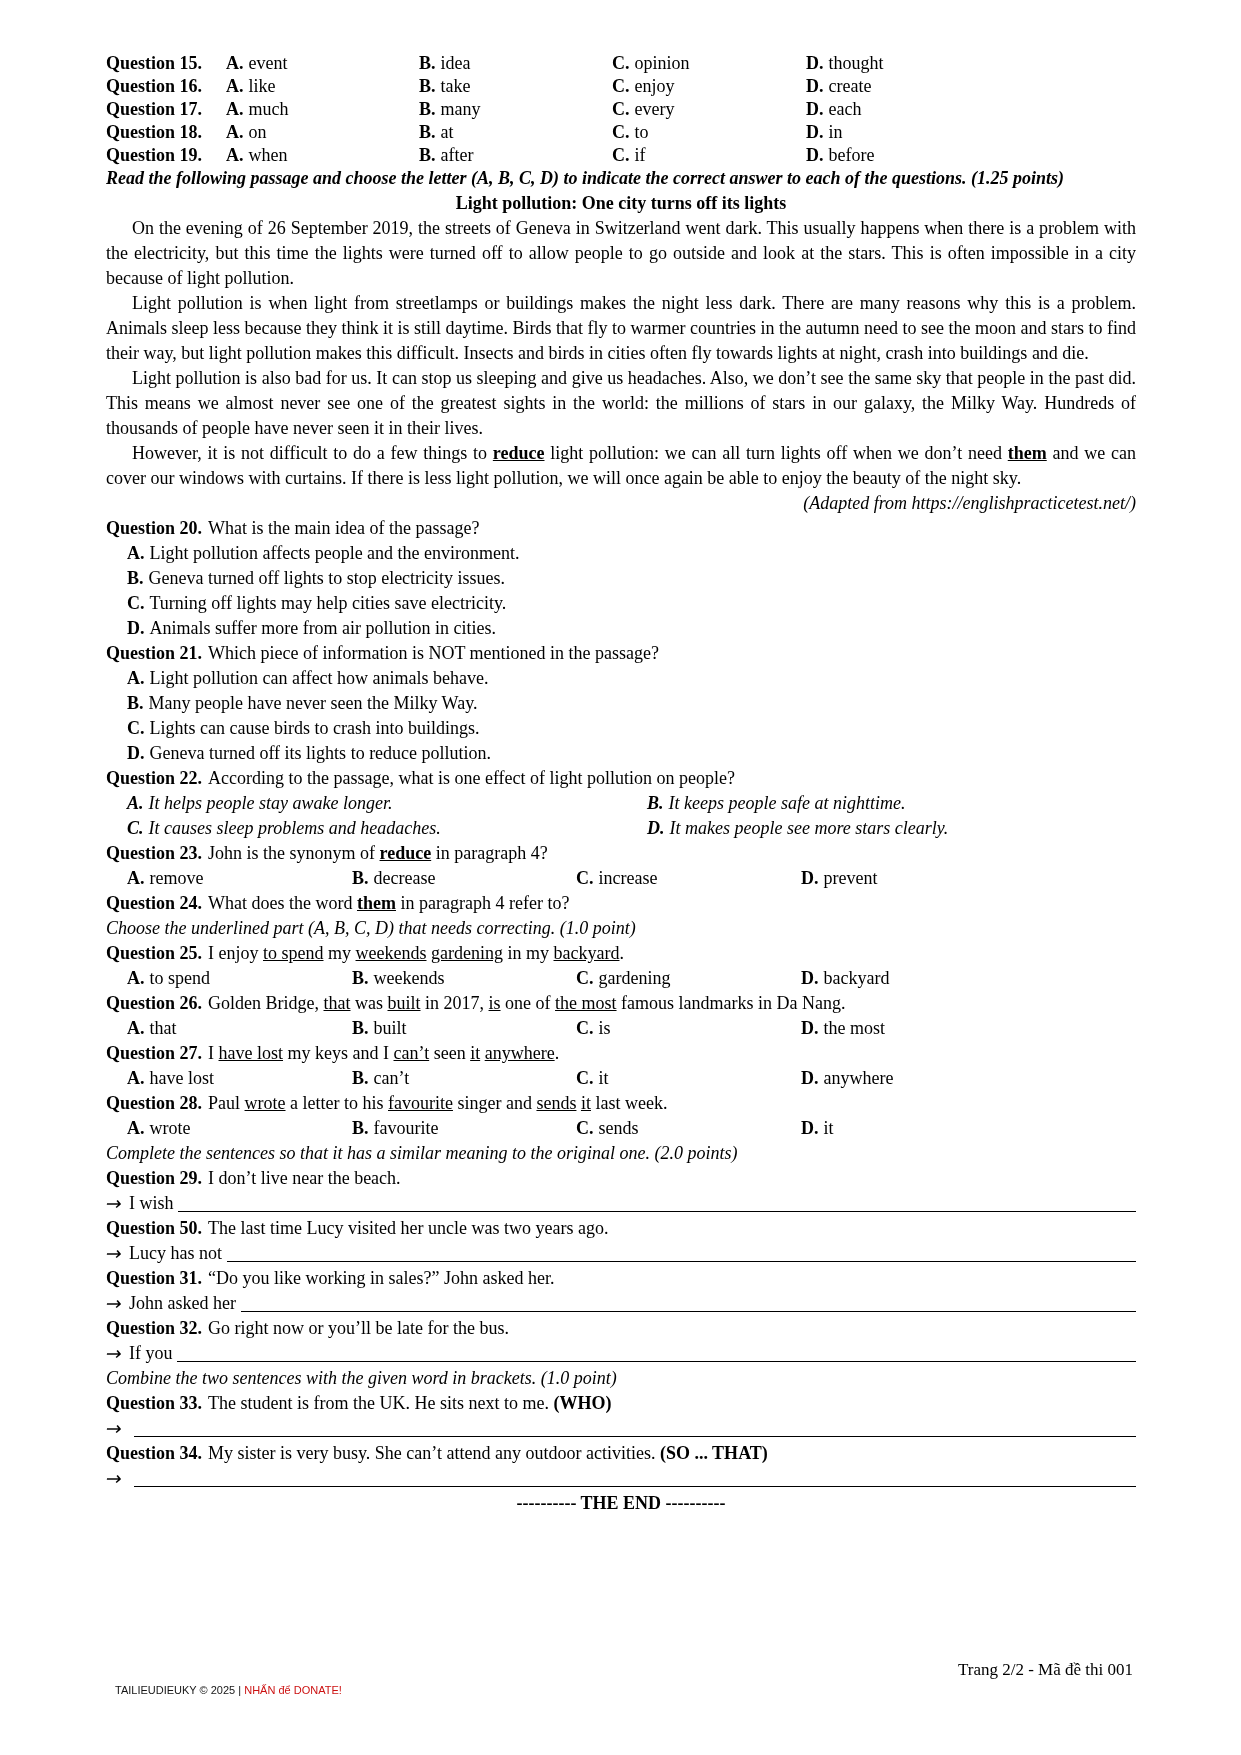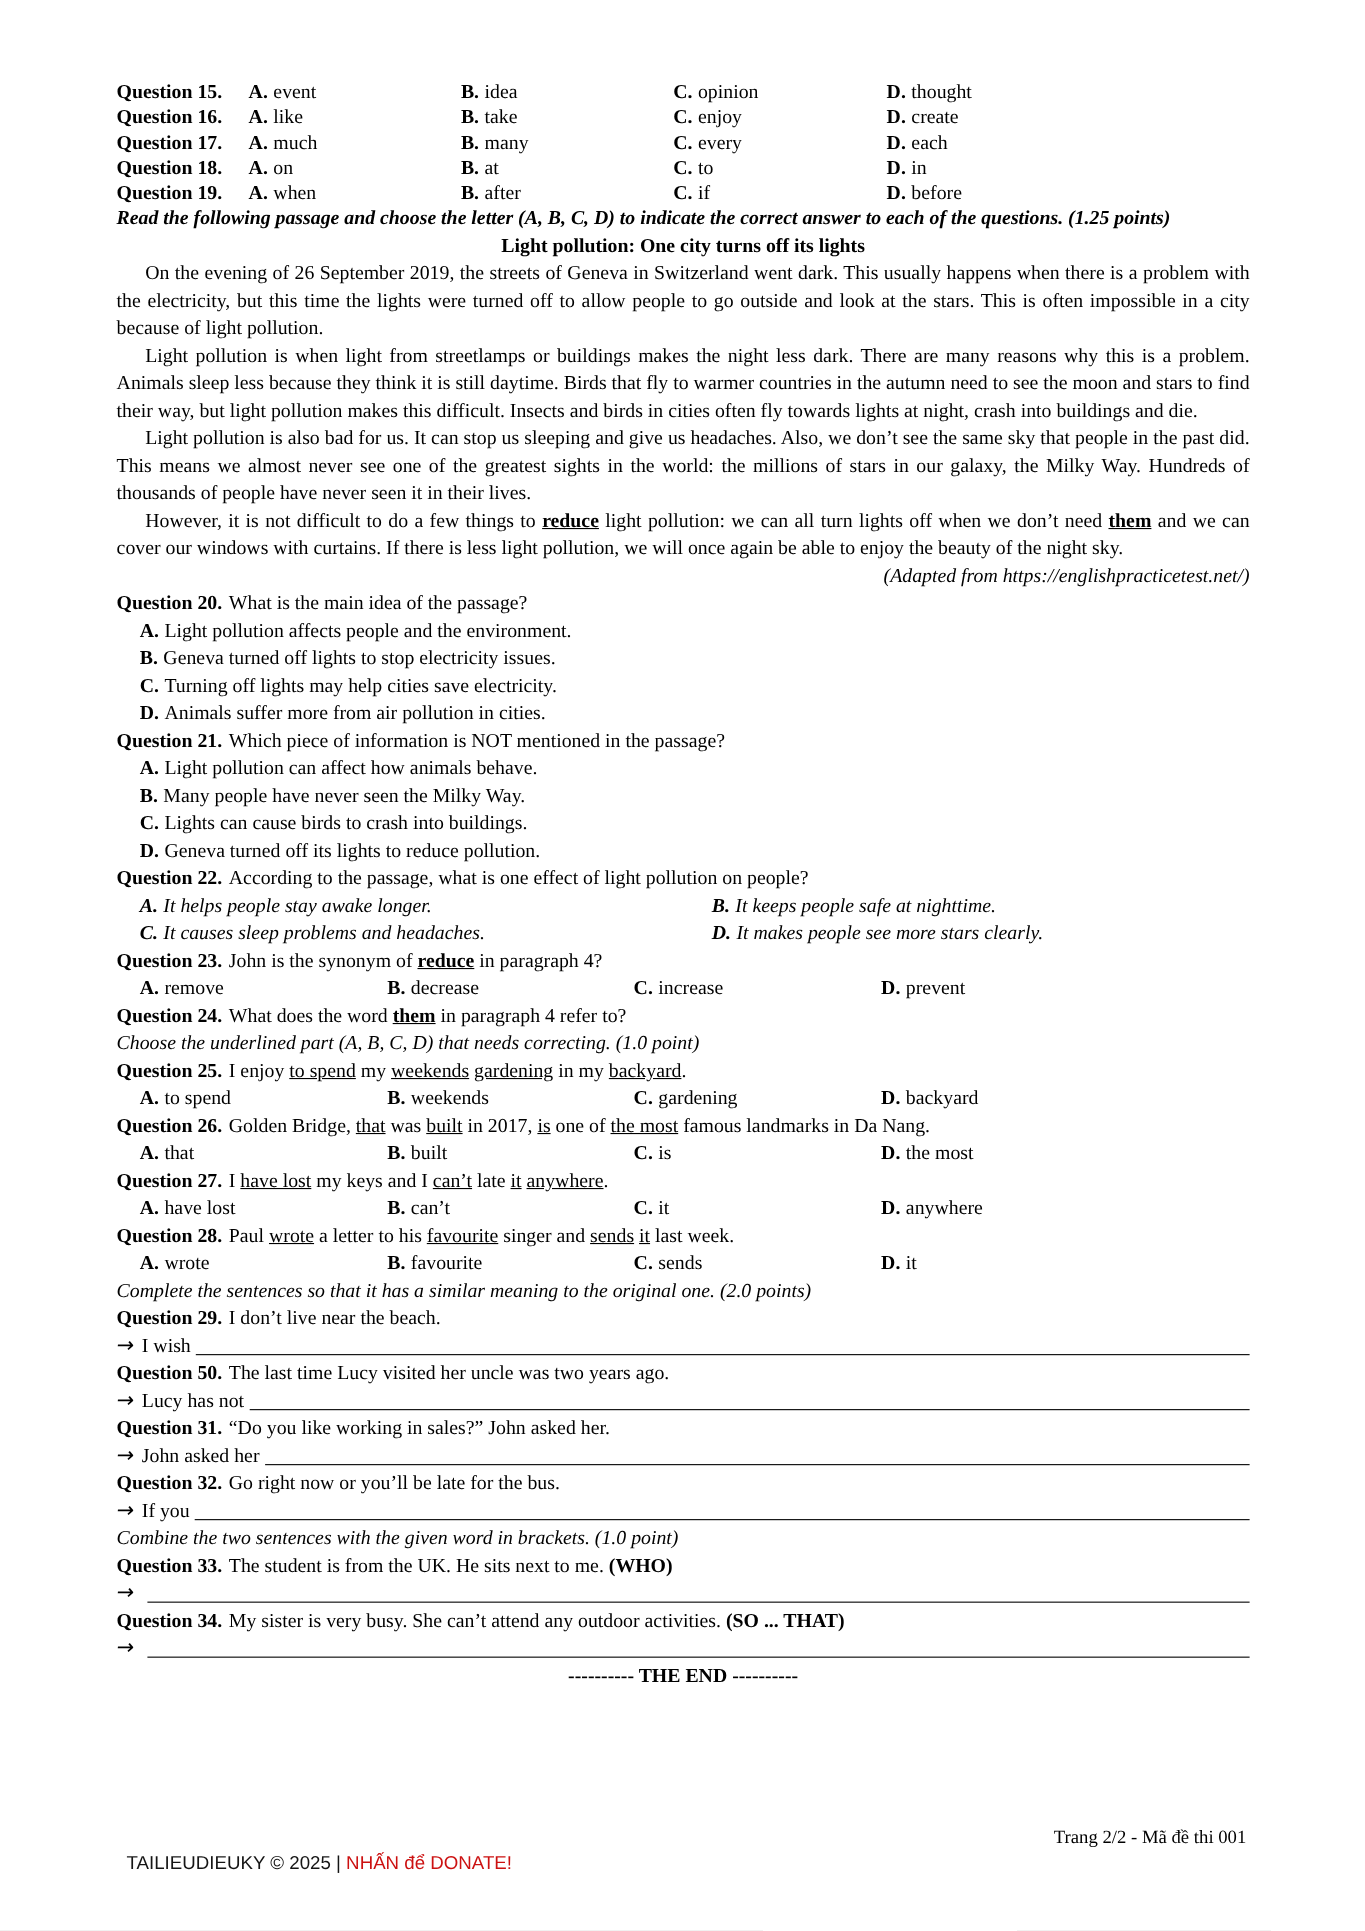--- a/index.html
+++ b/index.html
@@ -1,18 +1,18 @@
 <!DOCTYPE html>
 <html><head>
 <meta charset="utf-8">
 <style>
   html,body{margin:0;padding:0;background:#e8e8e8;}
   .page{position:relative;width:1241px;height:1755px;background:#ffffff;
         font-family:"Liberation Serif",serif;font-size:18px;color:#000;overflow:hidden;}
-  .content{position:absolute;left:106px;top:52px;width:1030px;margin-top:20px;}
+  .content{position:absolute;left:106px;top:52px;width:1030px;}
   p,div{margin:0;padding:0;}
   .b{font-weight:bold;}
   .u{text-decoration:underline;}
   
   .row5{display:grid;grid-template-columns:120px 193px 193px 194px 1fr;line-height:23px;}
   .ql{font-weight:bold;margin-right:6px;}
   .ol{font-weight:bold;margin-right:5px;}
   .instr{font-weight:bold;font-style:italic;text-align:justify;line-height:23px;}
   .ptitle{text-align:center;font-weight:bold;line-height:26px;}
   .para{text-align:justify;text-indent:26px;line-height:25px;}
@@ -21,21 +21,21 @@
   .optline{padding-left:21px;line-height:25px;}
   .orow4{display:grid;grid-template-columns:225px 224px 225px 1fr;padding-left:21px;line-height:25px;}
   .orow2{display:grid;grid-template-columns:520px 1fr;padding-left:21px;line-height:25px;font-style:italic;}
   .sec{font-weight:normal;font-style:italic;line-height:25px;}
   .arrowline{display:flex;align-items:flex-end;line-height:25px;}
   .arrow{font-family:"DejaVu Sans",sans-serif;font-size:19px;margin-right:7px;transform:skewX(-8deg);}
   .stem{white-space:pre;}
   .fill{flex:1;border-bottom:1.6px solid #000;margin-bottom:4px;margin-left:5px;}
   .theend{text-align:center;font-weight:bold;line-height:25px;}
   .footer-left{position:absolute;left:115px;top:1684px;
-               font-family:"Liberation Sans",sans-serif;font-size:17px;color:#151515;}
+               font-family:"Liberation Sans",sans-serif;font-size:11px;color:#151515;}
   .footer-left .red{color:#cc1111;}
   .footer-right{position:absolute;right:108px;top:1660px;font-size:17px;}
 </style>
 </head>
 <body>
 
 <div class="page">
   <div class="content">
 
     <div class="top-mcq">
@@ -127,21 +127,21 @@
     </div>
 
     <p class="q"><b class="ql">Question 26.</b><span><span>Golden Bridge, </span><span class="u">that</span><span> was </span><span class="u">built</span><span> in 2017, </span><span class="u">is</span><span> one of </span><span class="u">the most</span><span> famous landmarks in Da Nang.</span></span></p>
     <div class="orow4">
       <span><b class="ol">A.</b><span>that</span></span>
       <span><b class="ol">B.</b><span>built</span></span>
       <span><b class="ol">C.</b><span>is</span></span>
       <span><b class="ol">D.</b><span>the most</span></span>
     </div>
 
-    <p class="q"><b class="ql">Question 27.</b><span><span>I </span><span class="u">have lost</span><span> my keys and I </span><span class="u">can’t</span><span> late </span><span class="u">it</span><span> </span><span class="u">anywhere</span><span>.</span></span></p>
+    <p class="q"><b class="ql">Question 27.</b><span><span>I </span><span class="u">have lost</span><span> my keys and I </span><span class="u">can’t</span><span> seen </span><span class="u">it</span><span> </span><span class="u">anywhere</span><span>.</span></span></p>
     <div class="orow4">
       <span><b class="ol">A.</b><span>have lost</span></span>
       <span><b class="ol">B.</b><span>can’t</span></span>
       <span><b class="ol">C.</b><span>it</span></span>
       <span><b class="ol">D.</b><span>anywhere</span></span>
     </div>
 
     <p class="q"><b class="ql">Question 28.</b><span><span>Paul </span><span class="u">wrote</span><span> a letter to his </span><span class="u">favourite</span><span> singer and </span><span class="u">sends</span><span> </span><span class="u">it</span><span> last week.</span></span></p>
     <div class="orow4">
       <span><b class="ol">A.</b><span>wrote</span></span>

